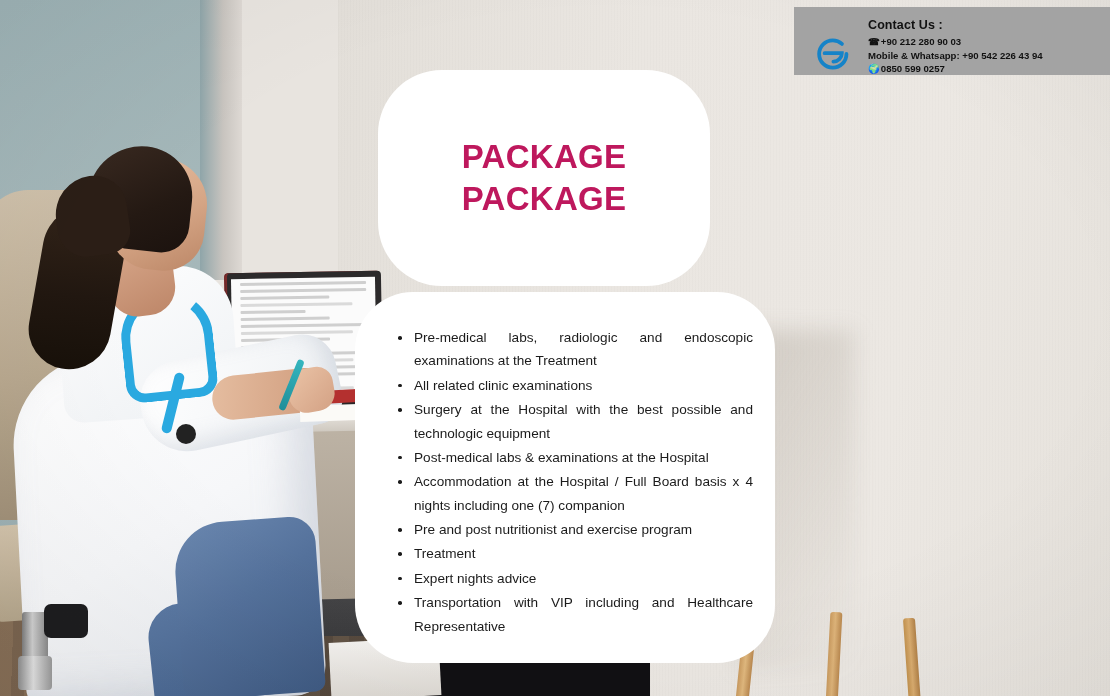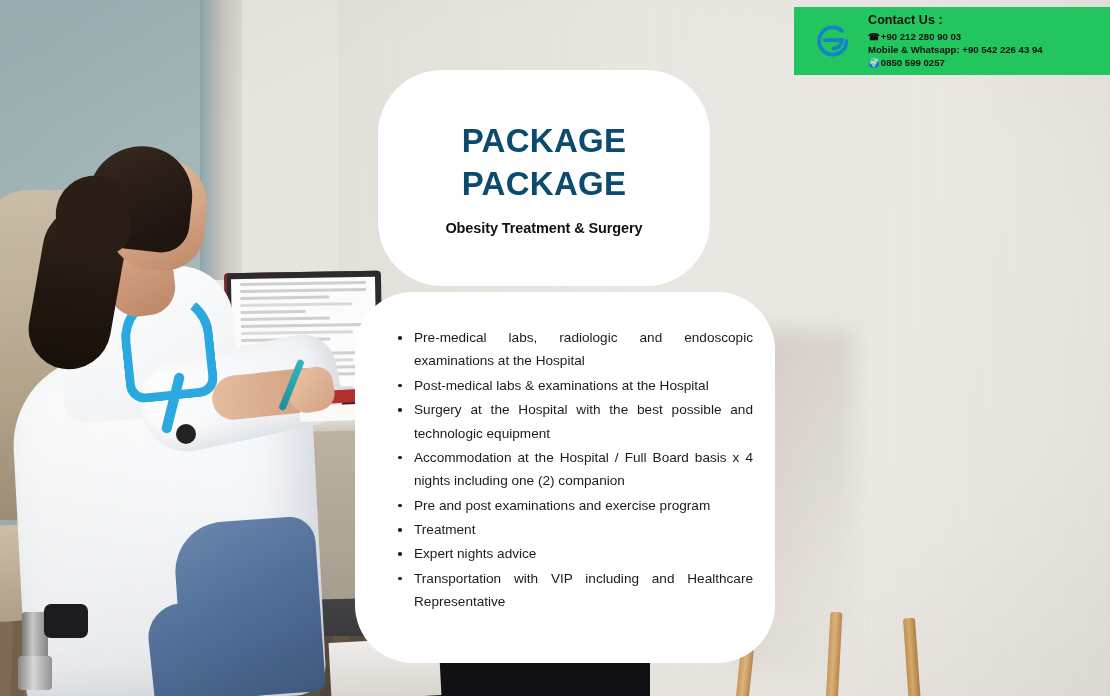--- a/index.html
+++ b/index.html
@@ -281,22 +281,22 @@
     background:#111013;
   }
   .photo-vignette {
     position:absolute; inset:0;
     background:radial-gradient(ellipse at 55% 45%, rgba(0,0,0,0) 55%, rgba(0,0,0,0.05) 100%);
   }
 
   
   .contact-banner {
     position:absolute; left:794px; top:7px; width:316px; height:68px;
-    background:#22c55e;
-    display:flex; align-items:center;
+    background:#a3a3a3;
+    display:flex; align-items:flex-end;
     padding:0 12px 0 18px;
     gap:14px;
   }
   .brand-logo { width:42px; height:42px; flex:0 0 42px; }
   .contact-text { flex:1; }
   .contact-title {
     font-size:12.5px; font-weight:bold; color:#111;
     letter-spacing:.1px; margin-bottom:3px;
   }
   .contact-line {
@@ -308,21 +308,21 @@
 
   
   .title-card {
     position:absolute; left:378px; top:70px; width:332px; height:216px;
     background:#fff;
     border-radius:64px;
     display:flex; flex-direction:column;
     align-items:center; justify-content:center;
   }
   .title-main {
-    font-size:33px; font-weight:bold; color:#0c4a6e;
+    font-size:33px; font-weight:bold; color:#be185d;
     line-height:1.28; text-align:center;
     letter-spacing:.3px;
   }
   .title-sub {
     margin-top:15px;
     font-size:14.5px; font-weight:bold; color:#111;
     text-align:center; letter-spacing:-.1px;
   }
 
   
@@ -440,29 +440,29 @@
         <span>0850 599 0257</span>
       </div>
     </div>
   </div>
 
   <div class="title-card">
     <div class="title-main">
       <div>PACKAGE</div>
       <div>PACKAGE</div>
     </div>
-    <div class="title-sub">Obesity Treatment &amp; Surgery</div>
   </div>
 
   <div class="bullet-card">
     <ul class="bullet-list">
-      <li class="bullet-item">Pre-medical labs, radiologic and endoscopic examinations at the Hospital</li>
+      <li class="bullet-item">Pre-medical labs, radiologic and endoscopic examinations at the Treatment</li>
+      <li class="bullet-item">All related clinic examinations</li>
+      <li class="bullet-item">Surgery at the Hospital with the best possible and technologic equipment</li>
       <li class="bullet-item">Post-medical labs &amp; examinations at the Hospital</li>
-      <li class="bullet-item">Surgery at the Hospital with the best possible and technologic equipment</li>
-      <li class="bullet-item">Accommodation at the Hospital / Full Board basis x 4 nights including one (2) companion</li>
-      <li class="bullet-item">Pre and post examinations and exercise program</li>
+      <li class="bullet-item">Accommodation at the Hospital / Full Board basis x 4 nights including one (7) companion</li>
+      <li class="bullet-item">Pre and post nutritionist and exercise program</li>
       <li class="bullet-item">Treatment</li>
       <li class="bullet-item">Expert nights advice</li>
       <li class="bullet-item">Transportation with VIP including and Healthcare Representative</li>
     </ul>
   </div>
 
 </div>
 
 </body></html>

